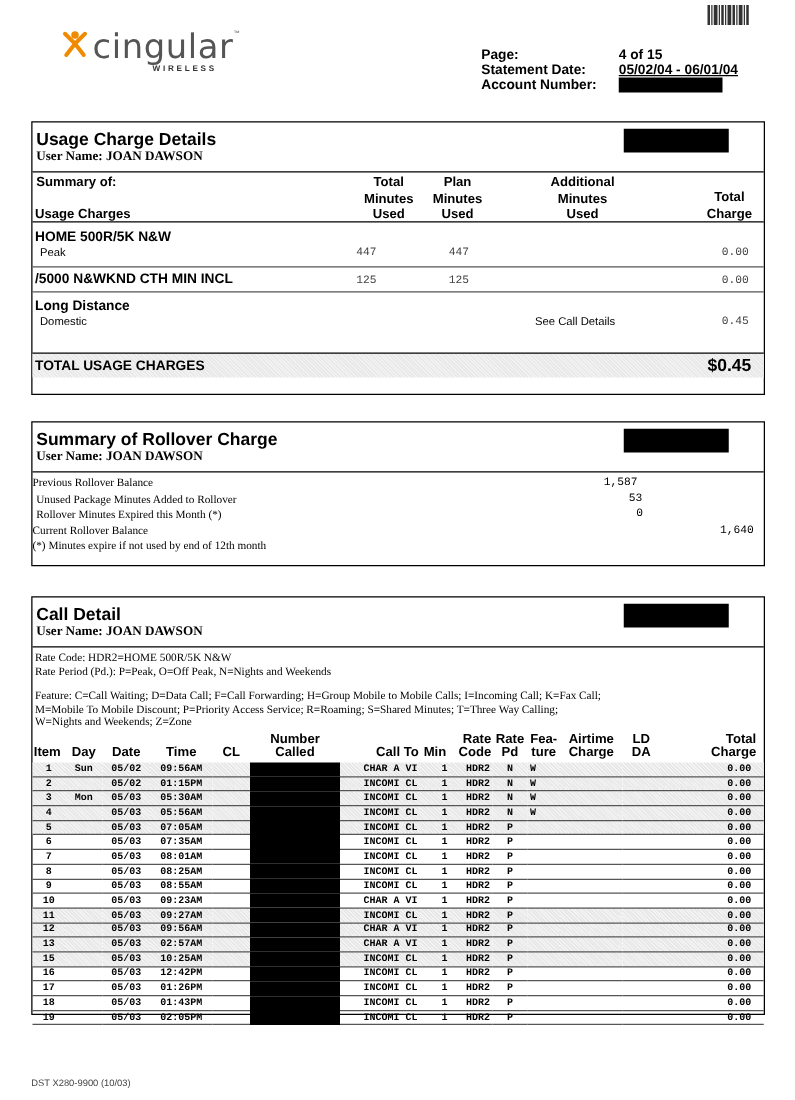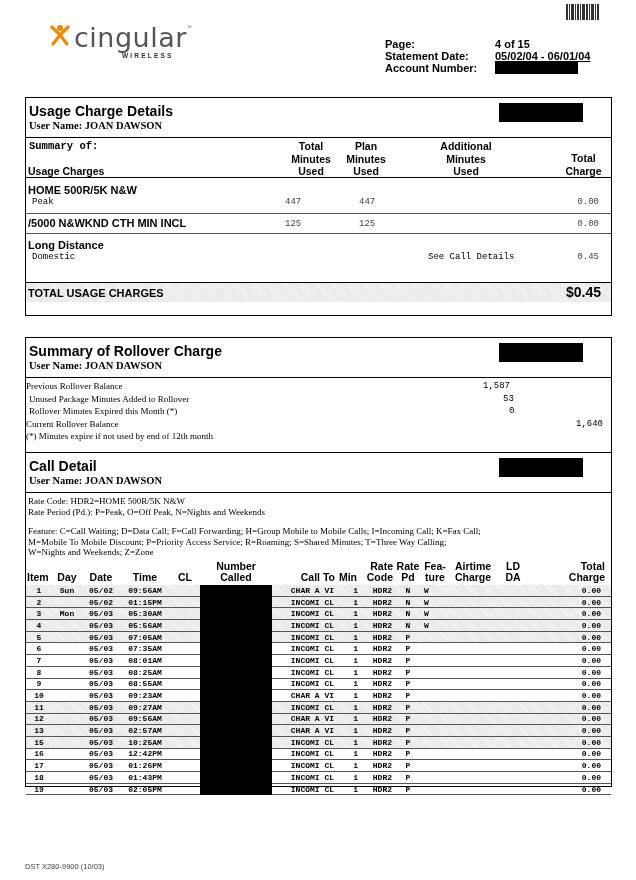--- a/index.html
+++ b/index.html
@@ -23,21 +23,21 @@
     .redact { background: #000; display: inline-block; }
 
     .box { position: absolute; left: 25px; width: 587px; border: 1px solid #000; }
     .box-head { position: relative; border-bottom: 1.5px solid #000; padding: 5px 0 4px 3px; }
     .box-title { font-size: 14px; font-weight: bold; line-height: 17px; }
     .box-user { font-family: "Liberation Serif", serif; font-size: 10.5px; font-weight: bold; line-height: 12px; }
     .box-redact { position: absolute; right: 28px; top: 5px; width: 84px; height: 19px; background: #000; }
 
     
     .mono { font-family: "Liberation Mono", monospace; }
-    .serif { font-family: Liberation Mono, monospace; }
+    .serif { font-family: Liberation Sans, sans-serif; }
     .usage-colhead { position: relative; height: 40px; border-bottom: 1.5px solid #000; font-size: 10.5px; font-weight: bold; }
     .usage-colhead .c { position: absolute; text-align: center; line-height: 12.5px; }
     .usage-sec { position: relative; border-bottom: 1px solid #555; }
     .usage-sec .sec-title { font-size: 11px; font-weight: bold; padding-left: 2px; }
     .usage-line { position: relative; height: 14px; font-size: 9px; }
     .usage-line > span { position: absolute; top: 1px; }
 
     .total-bar { position: relative; height: 20px; border-top: 1px solid #000; background: repeating-linear-gradient(45deg,#e8e8e8 0 1px,#f2f2f2 1px 2px); }
 
     .roll-line { position: relative; height: 12.5px; font-family: "Liberation Serif", serif; font-size: 9px; }
@@ -185,21 +185,21 @@
     <div class="roll-line">
       <span style="left:0;">Current Rollover Balance</span>
       <span class="mono" style="right:8px;">1,640</span>
     </div>
     <div class="roll-line">
       <span style="left:0;">(*) Minutes expire if not used by end of 12th month</span>
     </div>
   </div>
 </div>
 
-<div class="box" style="top:452px;height:335px;">
+<div class="box" style="top:477px;height:335px;">
   <div class="box-head" style="height:40px;">
     <div class="box-title">Call Detail</div>
     <div class="box-user">User Name: JOAN DAWSON</div>
     <div class="box-redact"></div>
   </div>
   <div class="legend">
     <div>Rate Code: HDR2=HOME 500R/5K N&amp;W</div>
     <div>Rate Period (Pd.): P=Peak, O=Off Peak, N=Nights and Weekends</div>
     <div style="height:9px;"></div>
     <div>Feature: C=Call Waiting; D=Data Call; F=Call Forwarding; H=Group Mobile to Mobile Calls; I=Incoming Call; K=Fax Call;</div>

